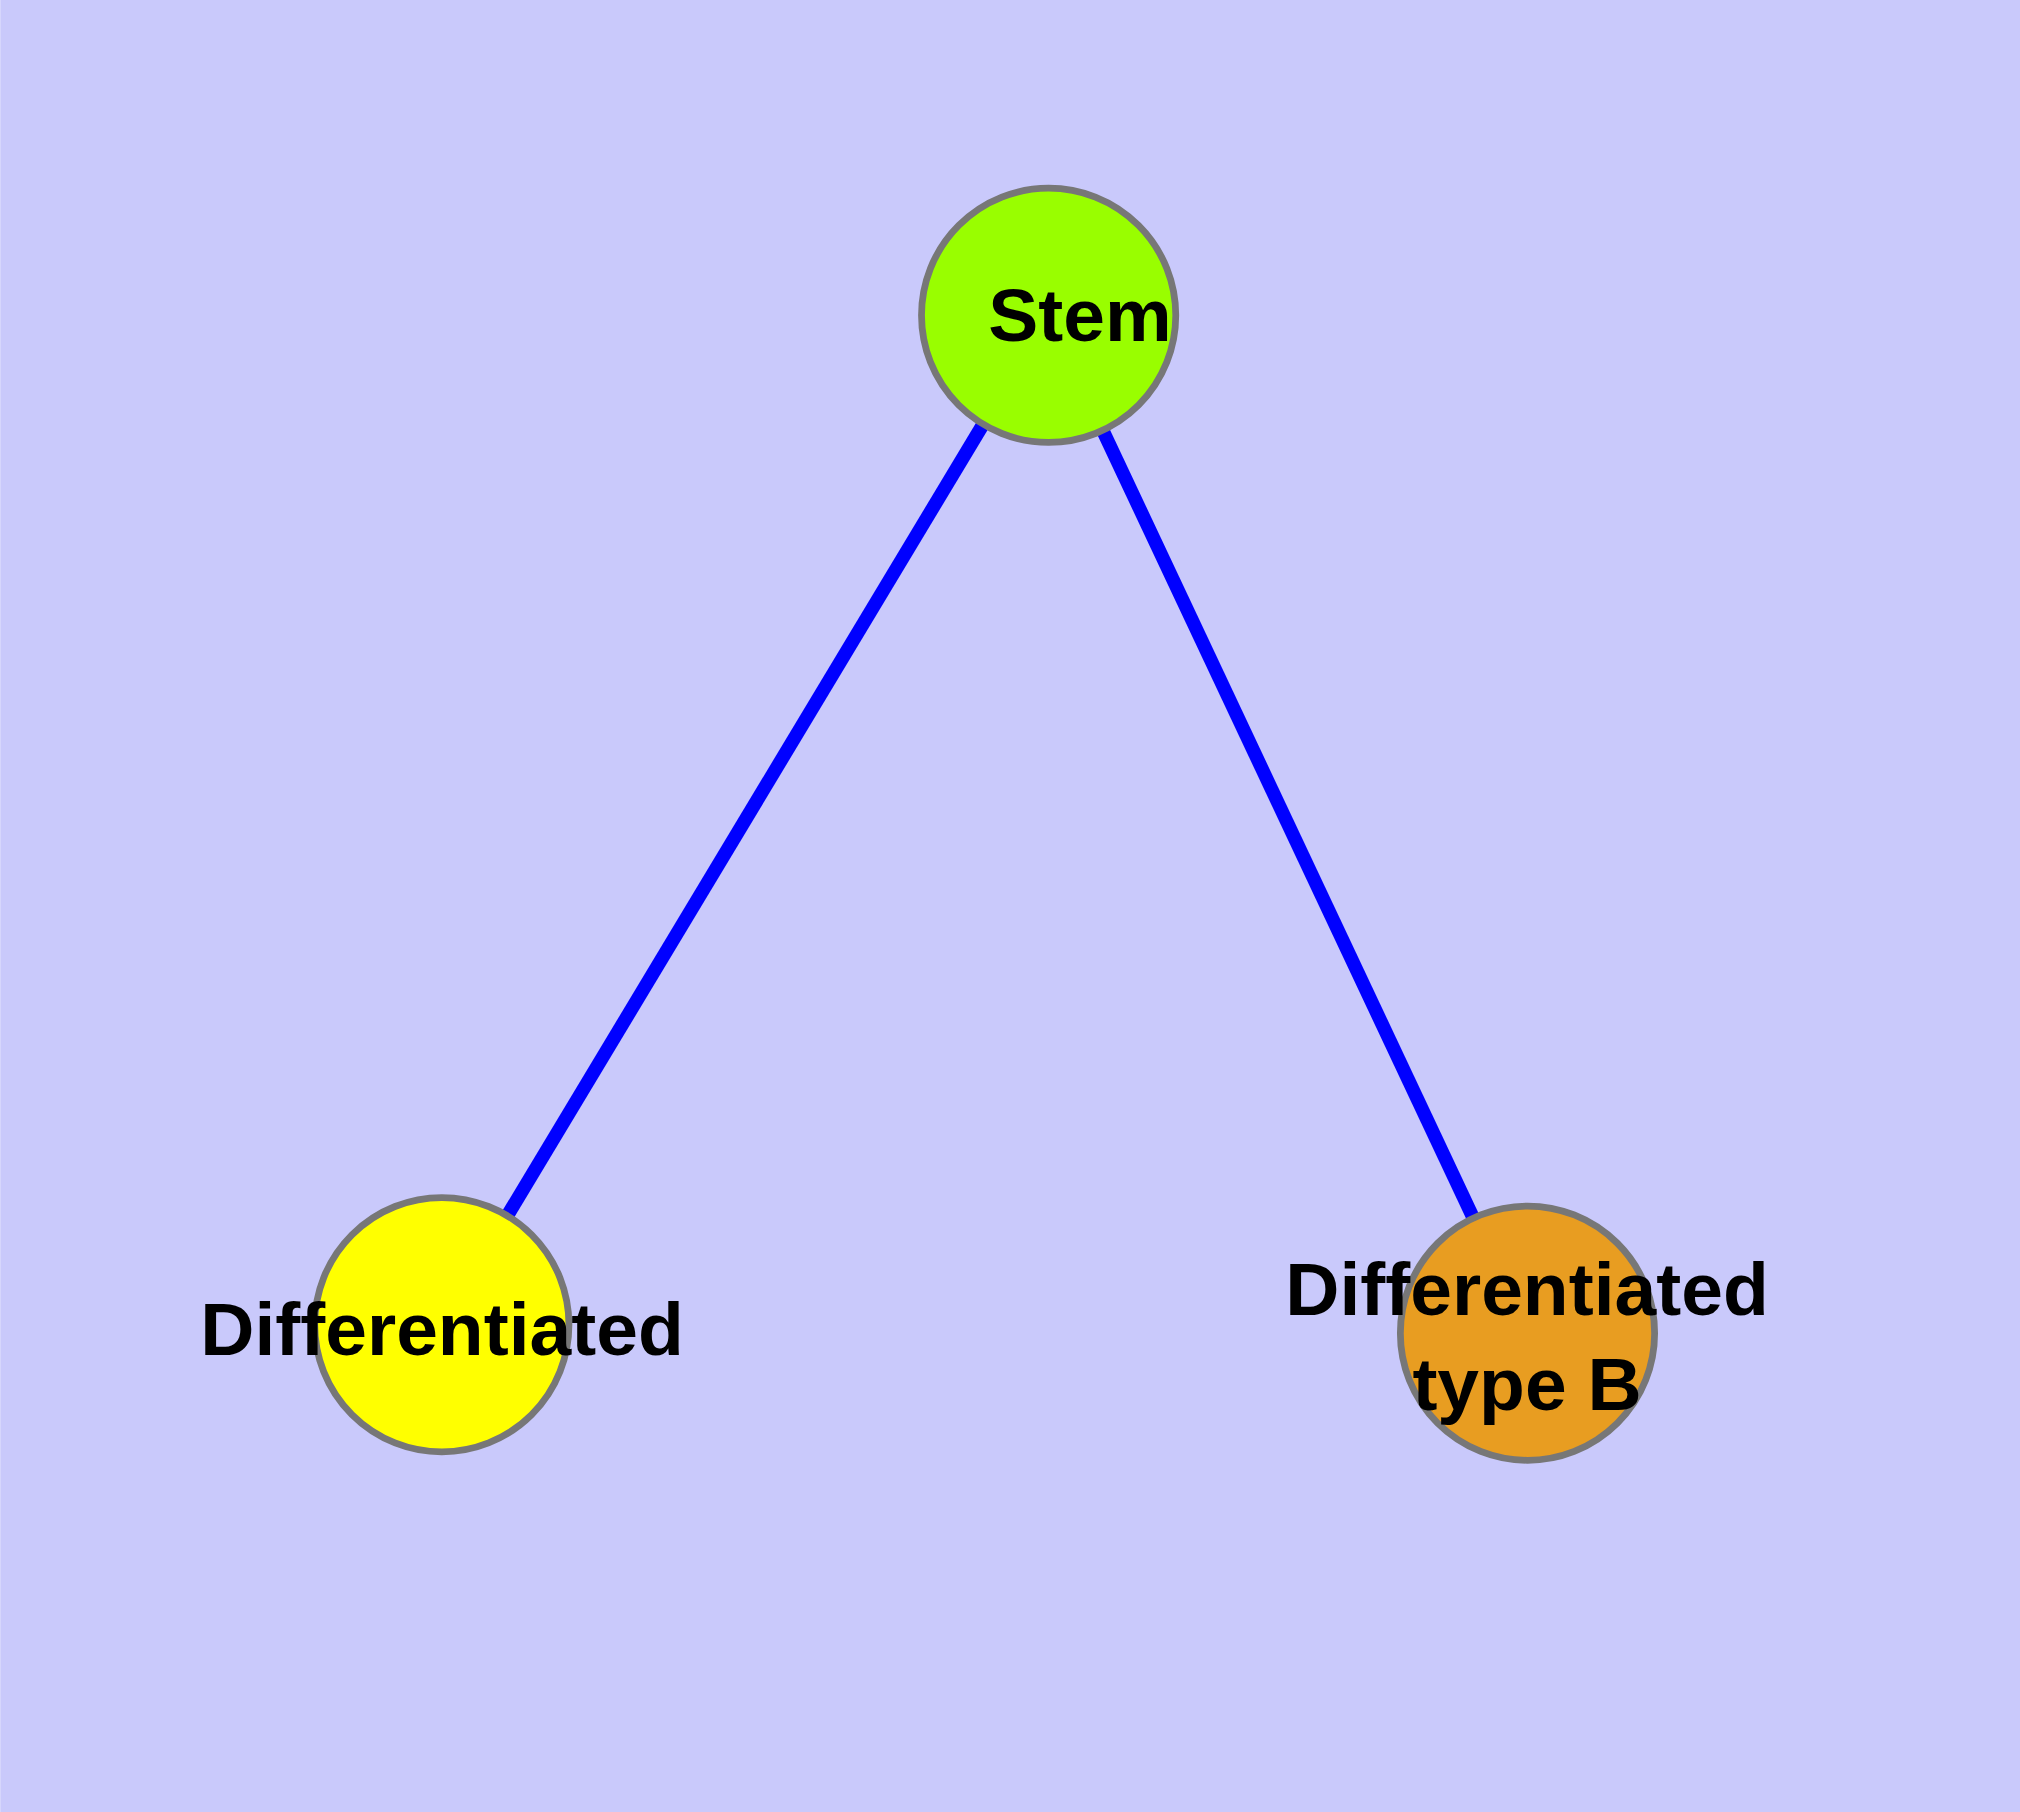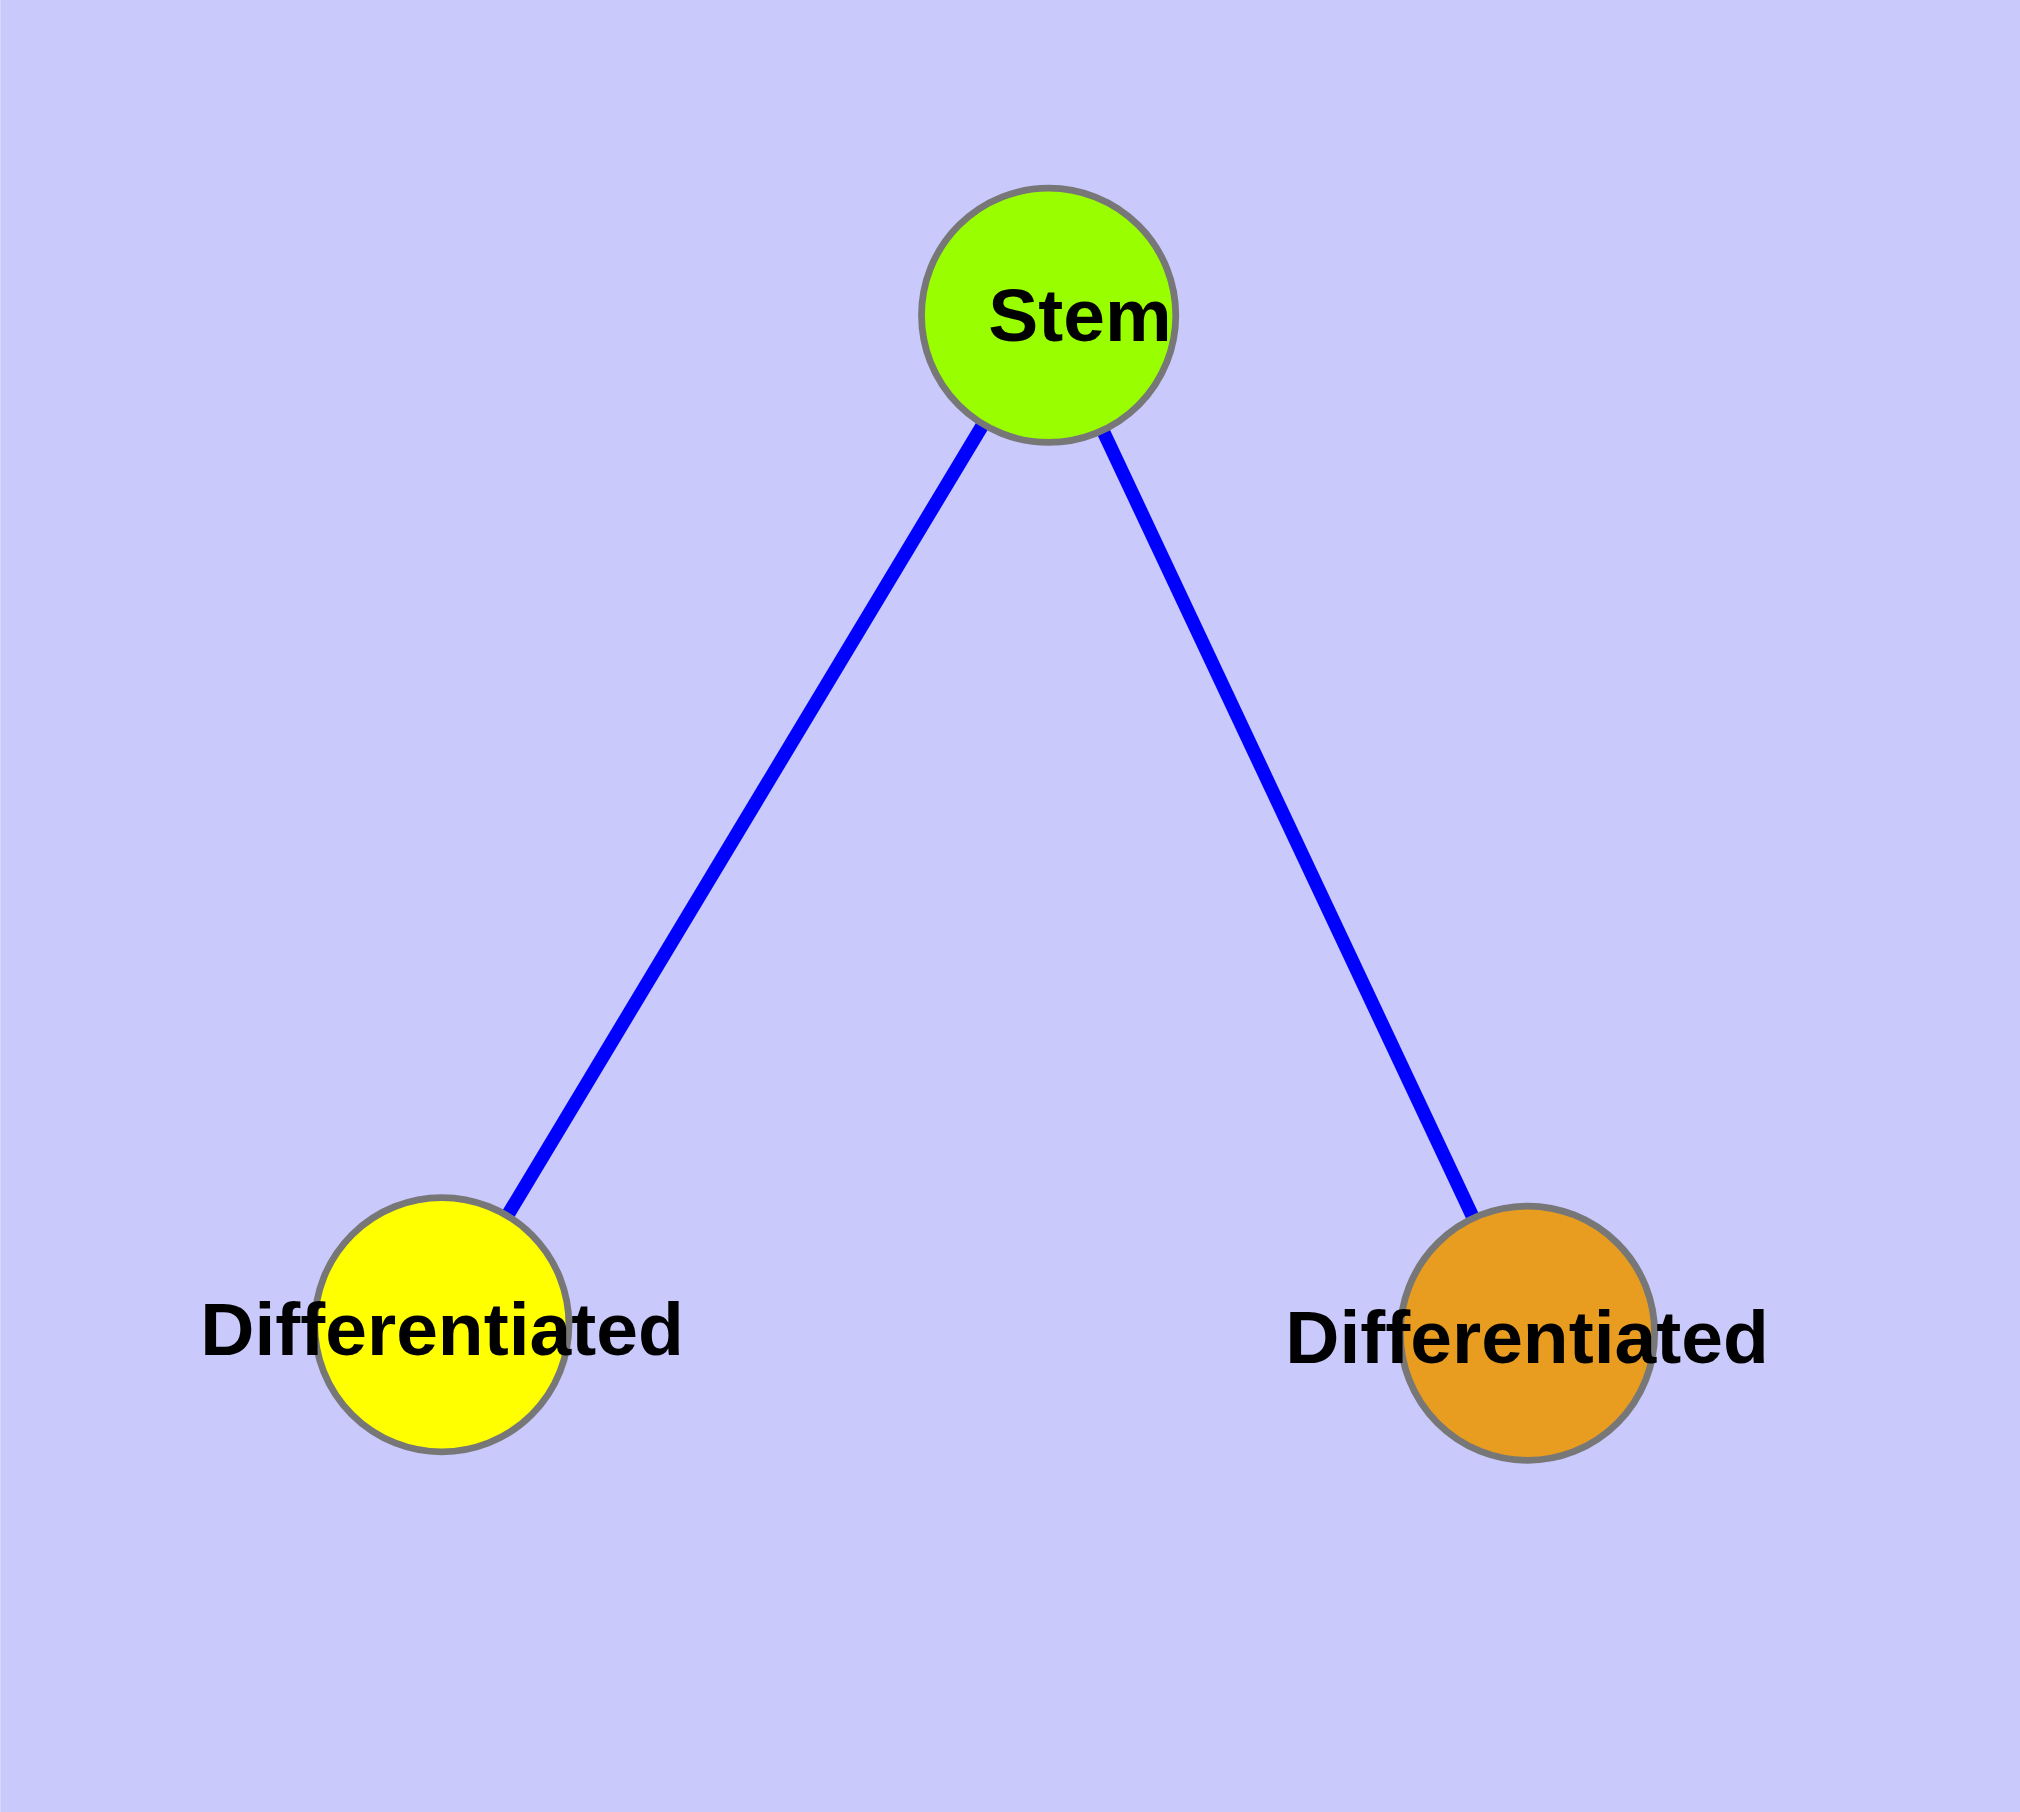--- a/index.html
+++ b/index.html
@@ -73,17 +73,18 @@
     <div class="node-label stem">
       <span>Stem</span>
     </div>
 
     <div class="node-label type-a">
       <div>Differentiated</div>
     </div>
 
     <div class="node-label type-b">
       <div>Differentiated</div>
+      <div>type B</div>
     </div>
 
   </div>
 </div>
 
 
 </body></html>

